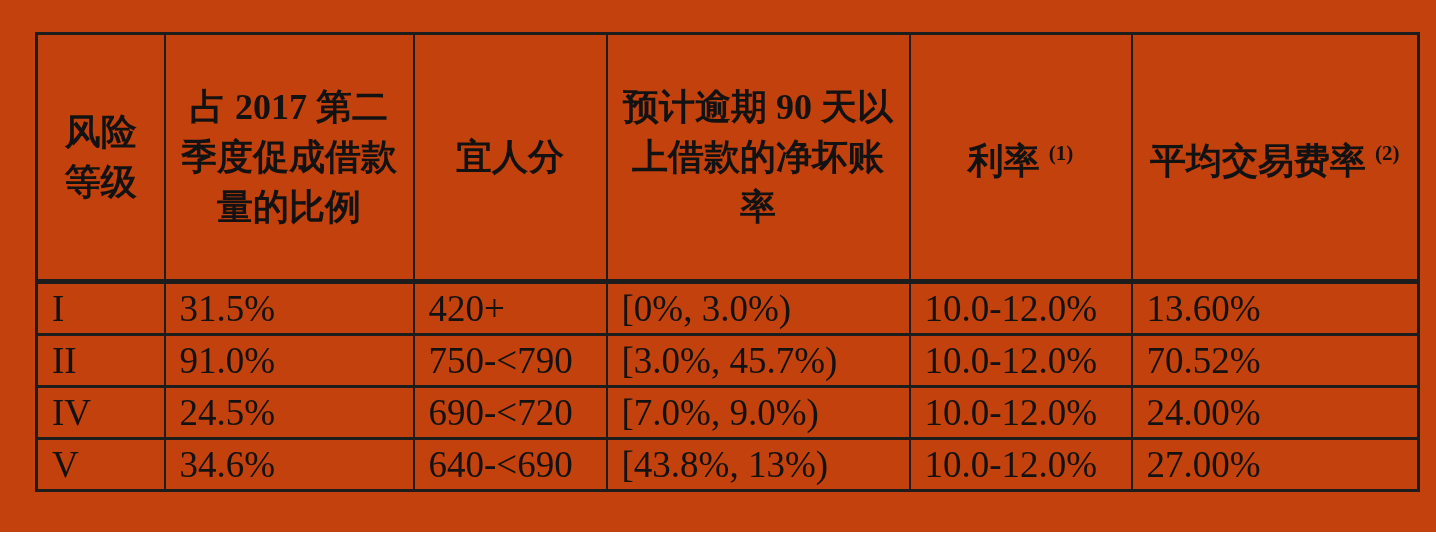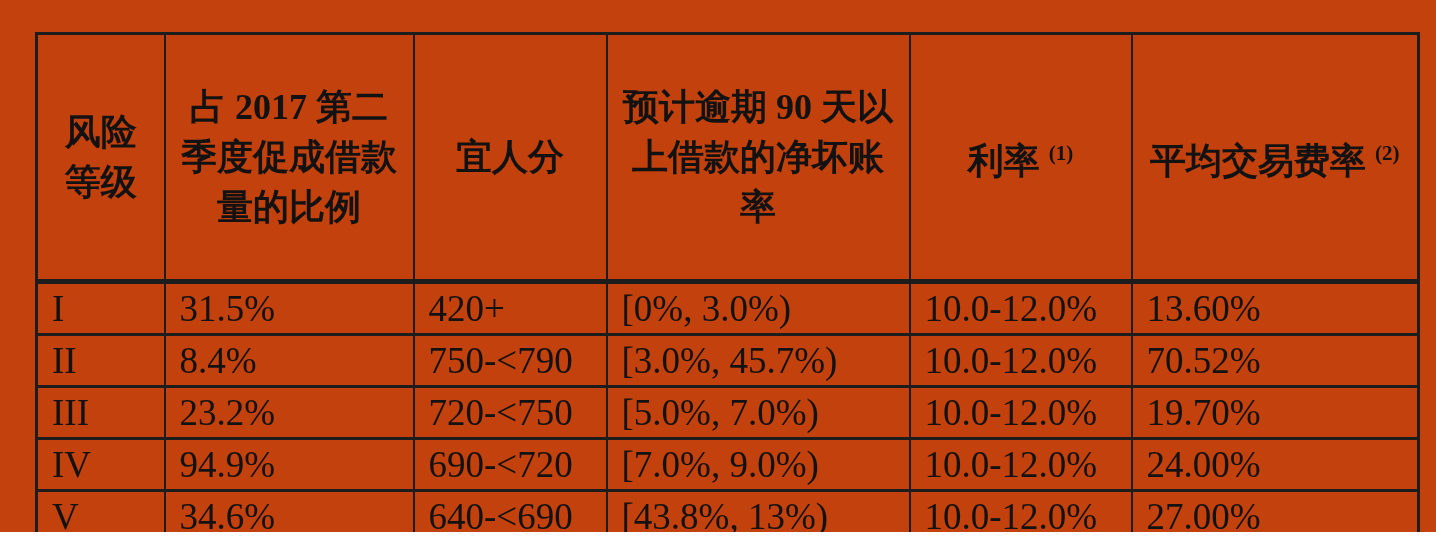--- a/index.html
+++ b/index.html
@@ -92,37 +92,29 @@
       <tr>
         <td>I</td>
         <td>31.5%</td>
         <td>420+</td>
         <td>[0%, 3.0%)</td>
         <td>10.0-12.0%</td>
         <td>13.60%</td>
       </tr>
       <tr>
         <td>II</td>
-        <td>8.4%</td>
+        <td>91.0%</td>
         <td>750-&lt;790</td>
         <td>[3.0%, 45.7%)</td>
         <td>10.0-12.0%</td>
         <td>70.52%</td>
       </tr>
       <tr>
-        <td>III</td>
-        <td>23.2%</td>
-        <td>720-&lt;750</td>
-        <td>[5.0%, 7.0%)</td>
-        <td>10.0-12.0%</td>
-        <td>19.70%</td>
-      </tr>
-      <tr>
         <td>IV</td>
-        <td>94.9%</td>
+        <td>24.5%</td>
         <td>690-&lt;720</td>
         <td>[7.0%, 9.0%)</td>
         <td>10.0-12.0%</td>
         <td>24.00%</td>
       </tr>
       <tr>
         <td>V</td>
         <td>34.6%</td>
         <td>640-&lt;690</td>
         <td>[43.8%, 13%)</td>

